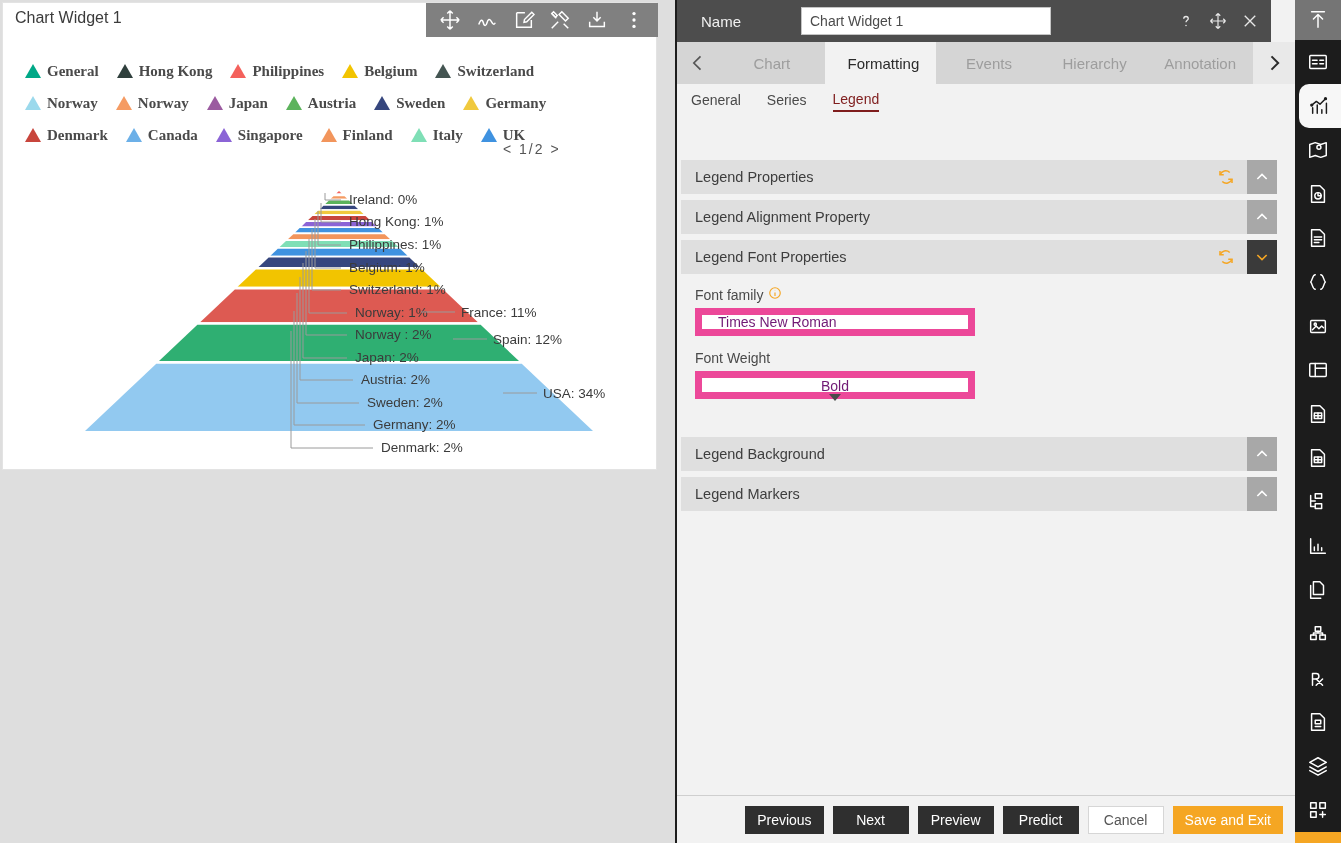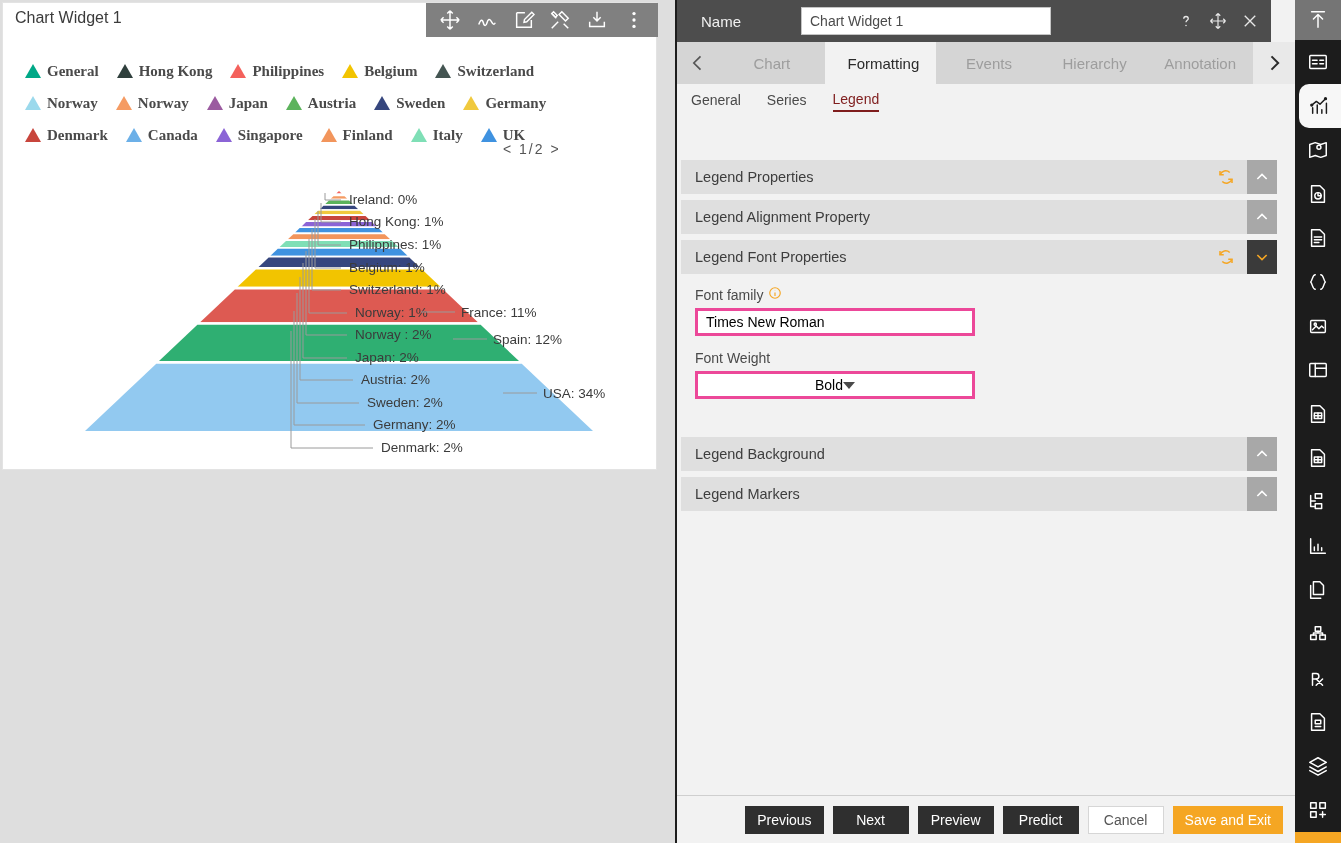--- a/index.html
+++ b/index.html
@@ -57,22 +57,22 @@
   .acc-head{height:34px;background:#dfdfdf;display:flex;align-items:center;position:relative;}
   .acc-head .t{font-size:14.5px;color:#3d3d3d;margin-left:14px;}
   .acc-head .reset{position:absolute;right:42px;top:8px;width:18px;height:18px;cursor:pointer;}
   .acc-head .chev{position:absolute;right:0;top:0;width:30px;height:34px;background:#a8a8a8;display:flex;align-items:center;justify-content:center;cursor:pointer;}
   .acc-head .chev.open{background:#3a3a3a;}
   .acc-body{background:#f2f2f2;padding:12px 14px 18px 14px;box-sizing:border-box;}
 
   .field-row{display:flex;gap:10px;margin-bottom:14px;}
   .field{display:flex;flex-direction:column;}
   .field .flabel{font-size:14px;color:#4a4a4a;margin-bottom:5px;display:flex;align-items:center;gap:5px;}
-  .field input, .field .selbox{height:28px;border:3px solid #ec4899;background:#fff;font-size:14px;color:#000000;padding:0 8px;box-sizing:border-box;font-family:"Liberation Sans",sans-serif;outline:none;}
-  .field .selbox{display:flex;align-items:center;justify-content:center;cursor:pointer;}
+  .field input, .field .selbox{height:28px;border:7px solid #ec4899;background:#fff;font-size:14px;color:#701a75;padding:0 16px;box-sizing:border-box;font-family:"Liberation Sans",sans-serif;outline:none;}
+  .field .selbox{display:flex;align-items:center;justify-content:flex-start;cursor:pointer;flex-direction:column;}
   .w280{width:280px;}
   .w281{width:281px;}
   .caret{width:0;height:0;border-left:6px solid transparent;border-right:6px solid transparent;border-top:7px solid #4a4a4a;}
 
   #footer{position:absolute;left:0;bottom:0;width:618px;height:48px;background:#f2f2f2;border-top:1px solid #cfcfcf;display:flex;align-items:center;justify-content:flex-end;padding-right:12px;box-sizing:border-box;gap:9px;}
   .btn{height:28px;min-width:76px;display:flex;align-items:center;justify-content:center;font-size:14px;cursor:pointer;padding:0 12px;box-sizing:border-box;}
   .btn.dark{background:#2f2f2f;color:#fff;}
   .btn.light{background:#fff;color:#555;border:1px solid #d6d6d6;}
   .btn.accent{background:#f5a623;color:#fff;}
 

